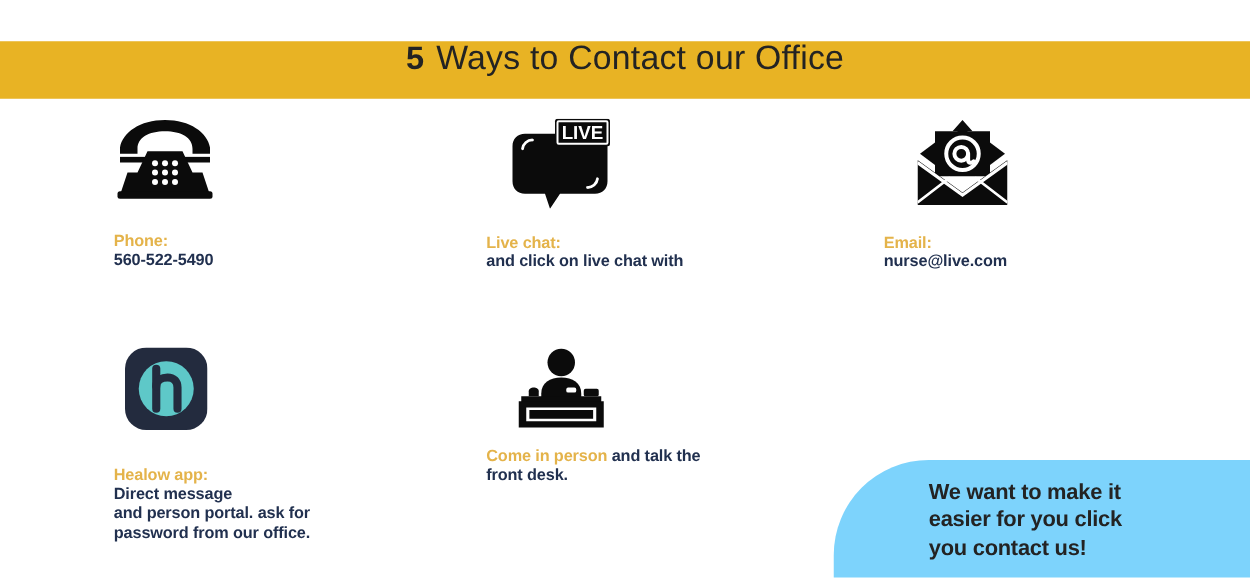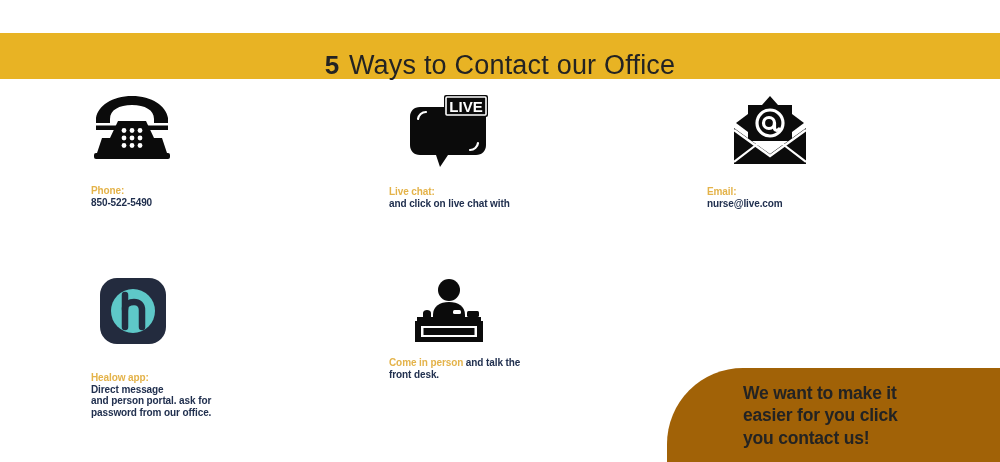--- a/index.html
+++ b/index.html
@@ -17,21 +17,21 @@
 
   
   .banner {
     position: absolute;
     left: 0;
     top: 33px;
     width: 1000px;
     height: 46px;
     background: #e8b324;
     display: flex;
-    align-items: flex-end;
+    align-items: flex-start;
     justify-content: center;
   }
   .banner-title {
     color: #232323;
     font-size: 27px;
     letter-spacing: 0.2px;
     white-space: nowrap;
     line-height: 1;
     font-weight: 300;
   }
@@ -41,21 +41,21 @@
     letter-spacing: 0px;
     margin-right: 2px;
   }
   .icon-wrap {
     position: absolute;
     display: block;
     text-decoration: underline;
   }
   .text-block {
     position: absolute;
-    font-size: 10px;
+    font-size: 13px;
     font-weight: bold;
     color: #21304f;
     line-height: 1.17;
     letter-spacing: -0.1px;
   }
   .label-gold {
     color: #e4b34a;
     font-weight: bold;
   }
   .text-block .line {
@@ -75,21 +75,21 @@
   #cell-person-icon  { left: 413px; top: 277px; }
   #cell-person-text  { left: 389px; top: 357px; }
 
   
   .callout {
     position: absolute;
     left: 667px;
     top: 368px;
     width: 333px;
     height: 94px;
-    background: #a16207;
+    background: #7dd3fc;
     border-top-left-radius: 76px;
   }
   .callout-text {
     position: absolute;
     left: 76px;
     top: 14px;
     color: #232323;
     font-size: 17.5px;
     font-weight: bold;
     line-height: 1.28;
@@ -124,21 +124,21 @@
         <circle cx="40" cy="44" r="2.4"></circle>
         <circle cx="48" cy="44" r="2.4"></circle>
       <circle cx="32" cy="51.5" r="2.4"></circle>
         <circle cx="40" cy="51.5" r="2.4"></circle>
         <circle cx="48" cy="51.5" r="2.4"></circle>
     </g>
   </svg>
 </div>
 <div class="text-block" id="cell-phone-text">
   <span class="line label-gold">Phone:</span>
-  <span class="line">850-522-5490</span>
+  <span class="line">560-522-5490</span>
 </div>
 
 <div class="icon-wrap" id="cell-chat-icon">
   <svg width="80" height="72" viewBox="0 0 80 72">
 
     <path d="M2 22 C2 16 6 12 12 12 L68 12 C74 12 78 16 78 22 L78 50 C78 56 74 60 68 60 L40 60 L32 72 L28 60 L12 60 C6 60 2 56 2 50 Z" fill="#0b0b0b"></path>
 
     <path d="M10 24 A8 8 0 0 1 18 17" fill="none" stroke="#ffffff" stroke-width="2.2" stroke-linecap="round"></path>
     <path d="M70 48 A8 8 0 0 1 62 55" fill="none" stroke="#ffffff" stroke-width="2.2" stroke-linecap="round"></path>
 

